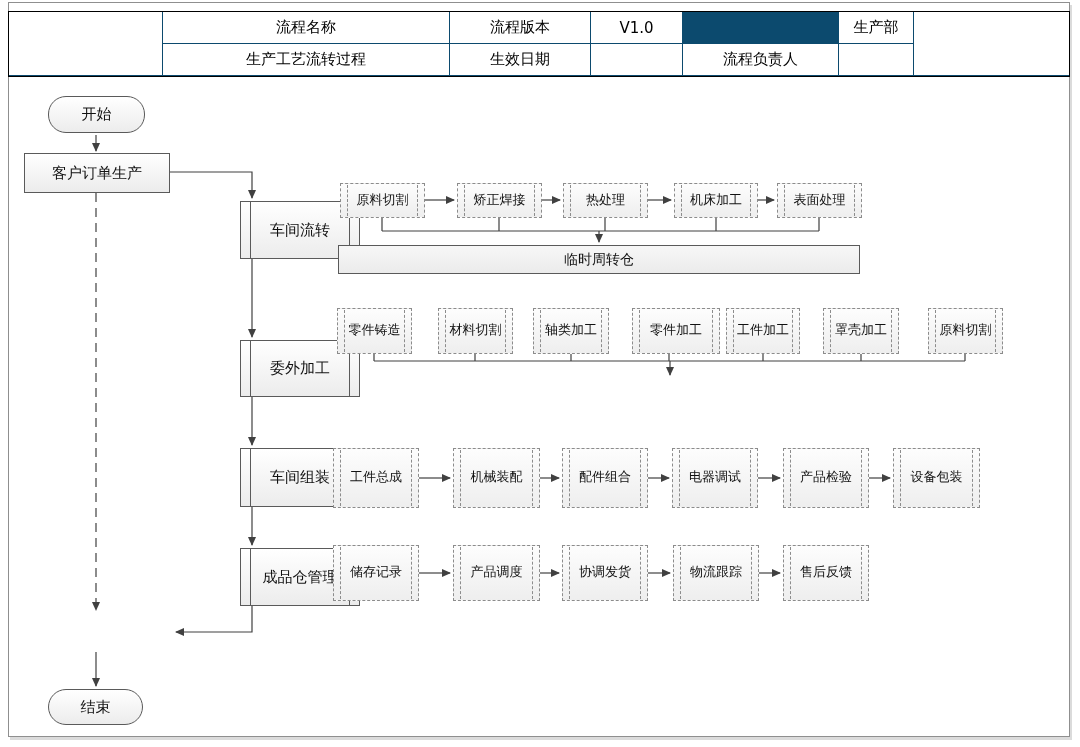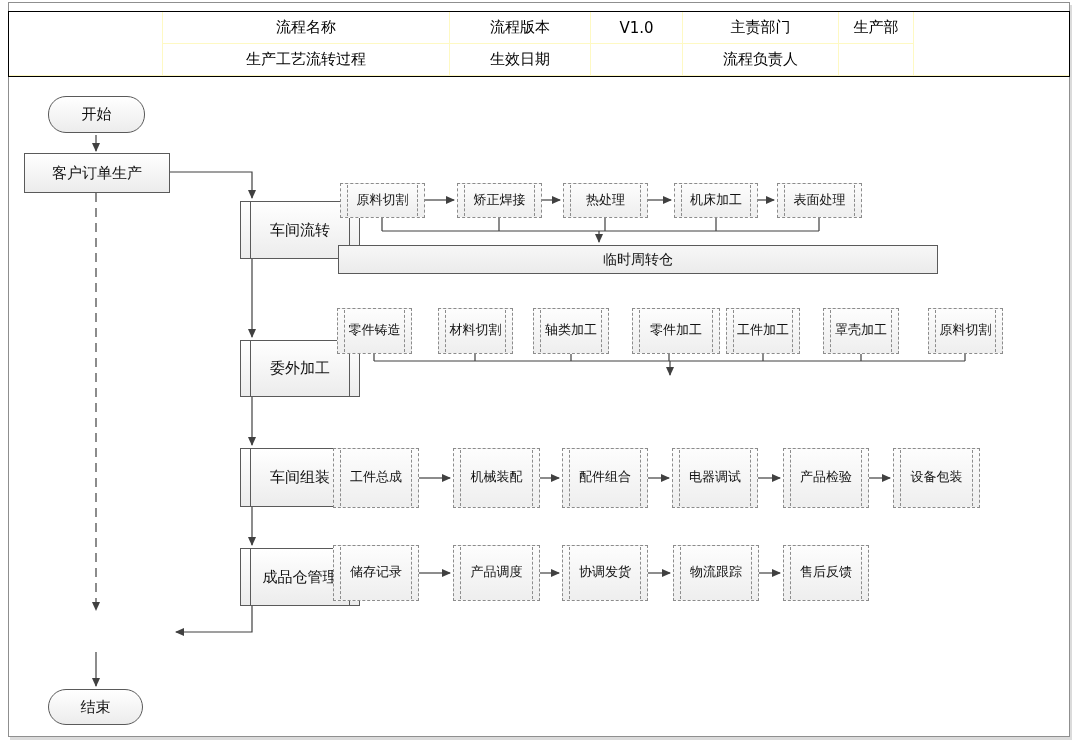--- a/index.html
+++ b/index.html
@@ -6,21 +6,21 @@
   body{font-family:"DejaVu Sans","Liberation Sans",sans-serif;color:#111;}
   .page{position:relative;width:1080px;height:747px;background:#fff;overflow:hidden;}
 
   
   .frame{position:absolute;left:8px;top:2px;width:1060px;height:733px;
          border:1px solid #8f8f8f;box-shadow:2px 3px 0 rgba(190,190,190,.55);}
 
   
   .hdr{position:absolute;left:8px;top:11px;width:1060px;height:64px;
        display:grid;grid-template-columns:153px 286px 140px 91px 155px 74px 1fr;
-       grid-template-rows:31px 31px;gap:1px;background:#fef9c3;border:1px solid #000;}
+       grid-template-rows:31px 31px;gap:1px;background:#0c4a6e;border:1px solid #000;}
   .hc{background:#fff;display:flex;align-items:center;justify-content:center;
       font-size:15px;color:#000;white-space:nowrap;}
 
   
   svg.connectors{position:absolute;left:0;top:0;pointer-events:none;}
   .ln{fill:none;stroke:#404040;stroke-width:1.2;}
   .ln.dash{stroke-dasharray:9 6;}
 
   
   .node{position:absolute;display:flex;align-items:center;justify-content:center;
@@ -48,21 +48,20 @@
 <body>
 
 <div class="page">
   <div class="frame"></div>
 
   <div class="hdr">
     <div class="hc" style="grid-area:1/1/3/2"></div>
     <div class="hc" style="grid-area:1/2">流程名称</div>
     <div class="hc" style="grid-area:1/3">流程版本</div>
     <div class="hc" style="grid-area:1/4">V1.0</div>
-    <div class="hc" style="grid-area:1/5">主责部门</div>
     <div class="hc" style="grid-area:1/6">生产部</div>
     <div class="hc" style="grid-area:1/7/3/8"></div>
     <div class="hc" style="grid-area:2/2">生产工艺流转过程</div>
     <div class="hc" style="grid-area:2/3">生效日期</div>
     <div class="hc" style="grid-area:2/4"></div>
     <div class="hc" style="grid-area:2/5">流程负责人</div>
     <div class="hc" style="grid-area:2/6"></div>
   </div>
 
   <svg class="connectors" width="1080" height="747">
@@ -137,21 +136,21 @@
     <div class="node dsub" style="left:563px;top:183px;width:85px;height:35px">
       <span class="lbl">热处理</span>
       </div>
     <div class="node dsub" style="left:674px;top:183px;width:84px;height:35px">
       <span class="lbl">机床加工</span>
       </div>
     <div class="node dsub" style="left:777px;top:183px;width:85px;height:35px">
       <span class="lbl">表面处理</span>
       </div>
   </div>
-  <div class="node bar" style="left:338px;top:245px;width:600px;height:29px">
+  <div class="node bar" style="left:338px;top:245px;width:522px;height:29px">
     <span>临时周转仓</span>
   </div>
 
   <div>
     <div class="node dsub" style="left:337px;top:308px;width:75px;height:46px">
       <span class="lbl">零件铸造</span>
       </div>
     <div class="node dsub" style="left:438px;top:308px;width:75px;height:46px">
       <span class="lbl">材料切割</span>
       </div>

